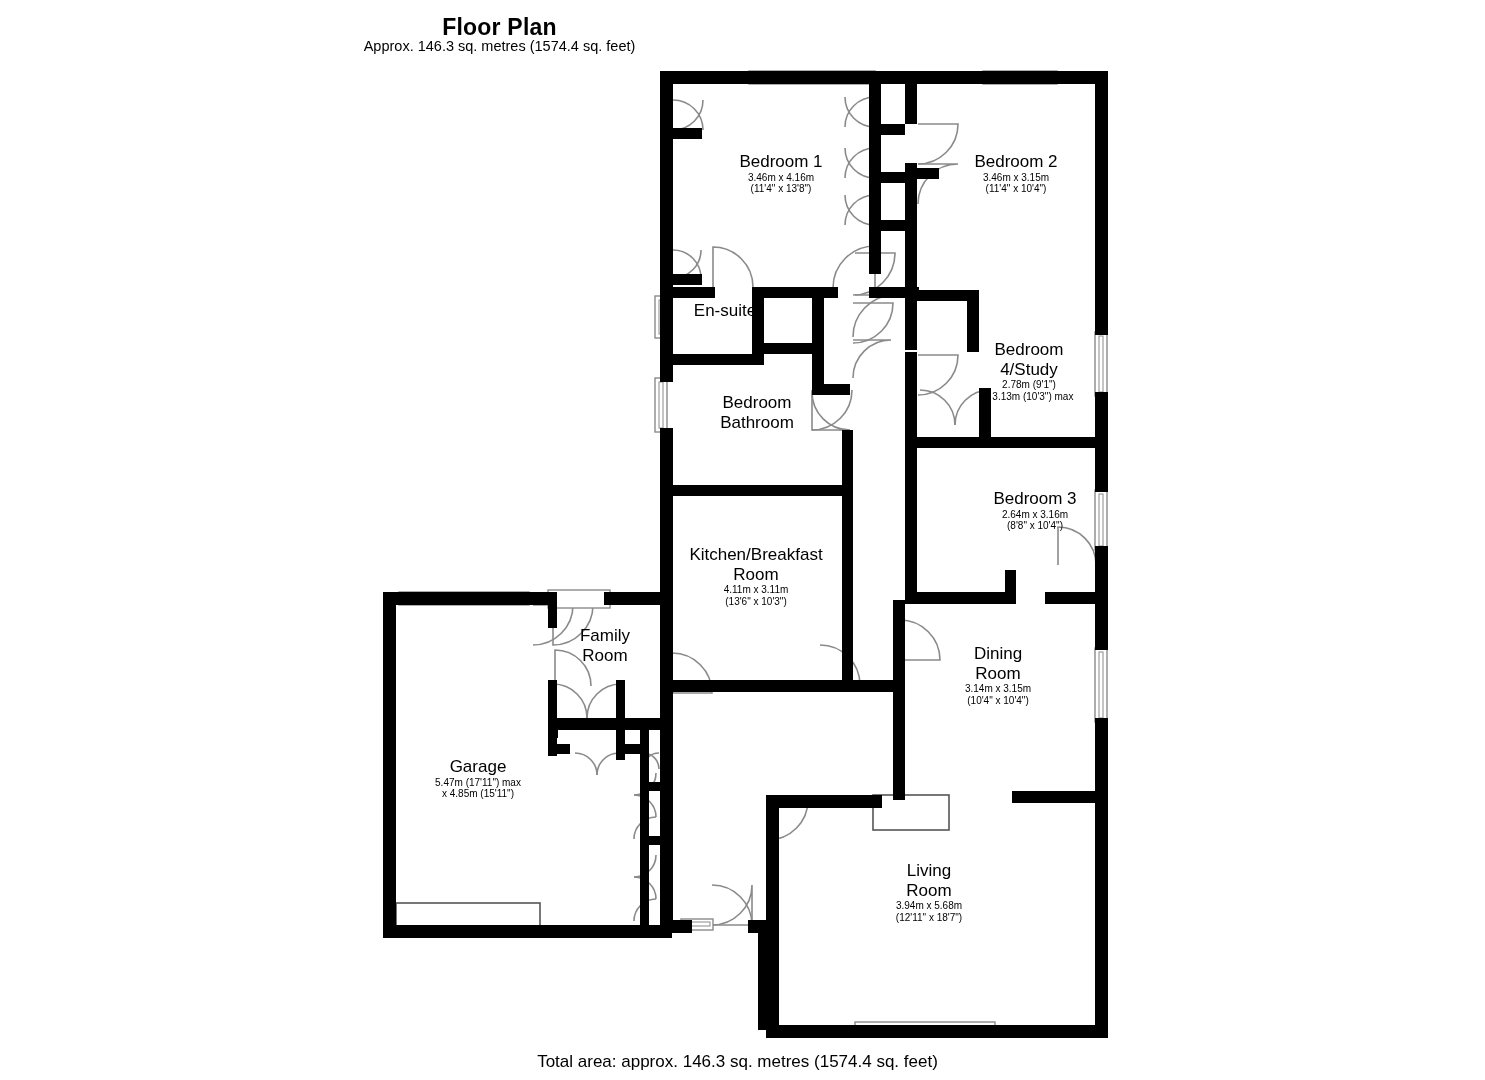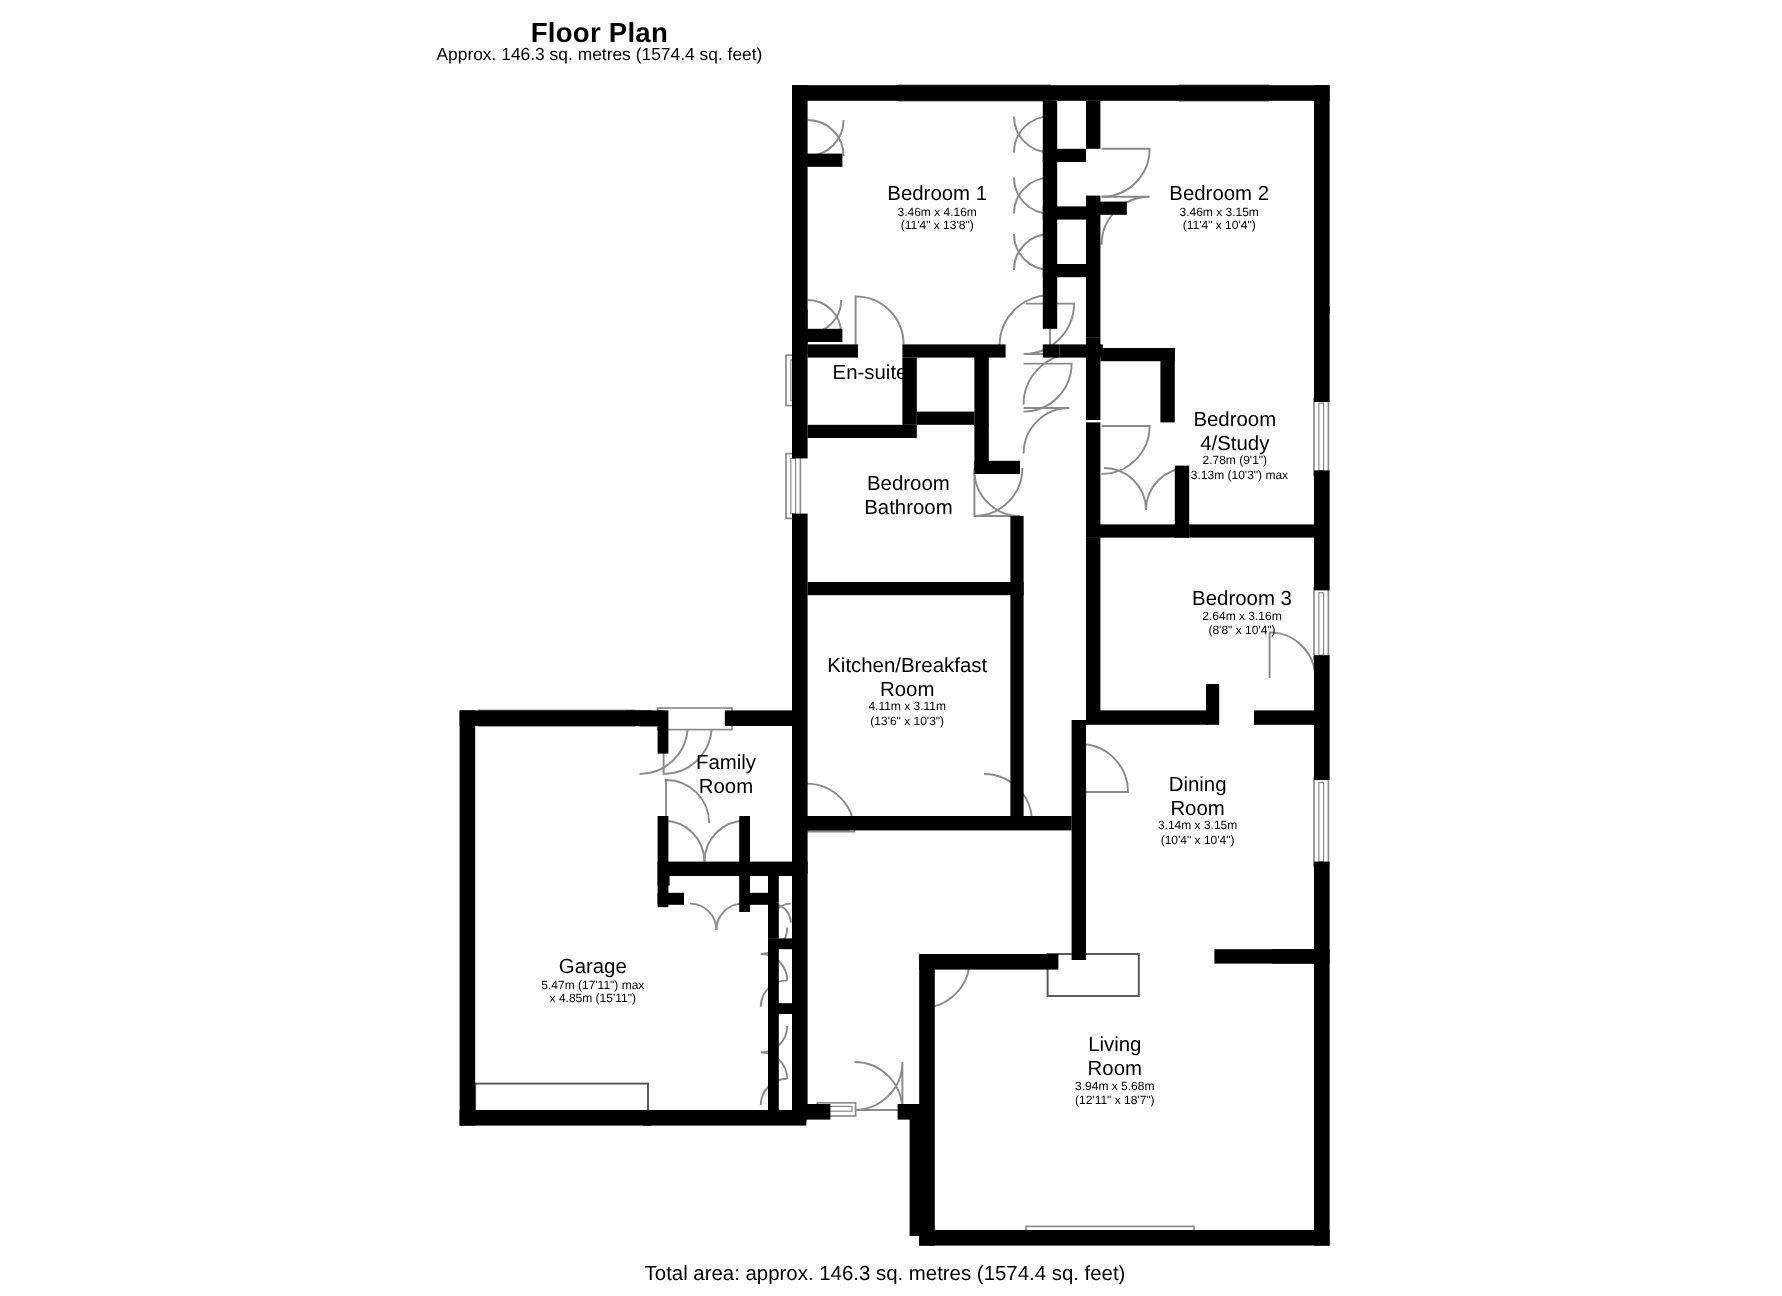--- a/index.html
+++ b/index.html
@@ -365,21 +365,21 @@
     <div class="rname">Room</div>
   </div>
 
   <div class="rlabel" style="left:998px; top:644px; transform:translateX(-50%);">
     <div class="rname">Dining</div>
     <div class="rname">Room</div>
     <div class="rdim">3.14m x 3.15m</div>
     <div class="rdim">(10'4" x 10'4")</div>
   </div>
 
-  <div class="rlabel" style="left:494px; top:757px; transform:translateX(-50%);margin-top:39px;">
+  <div class="rlabel" style="left:478px; top:757px; transform:translateX(-50%);">
     <div class="rname">Garage</div>
     <div class="rdim">5.47m (17'11") max</div>
     <div class="rdim">x 4.85m (15'11")</div>
   </div>
 
   <div class="rlabel" style="left:929px; top:861px; transform:translateX(-50%);">
     <div class="rname">Living</div>
     <div class="rname">Room</div>
     <div class="rdim">3.94m x 5.68m</div>
     <div class="rdim">(12'11" x 18'7")</div>

